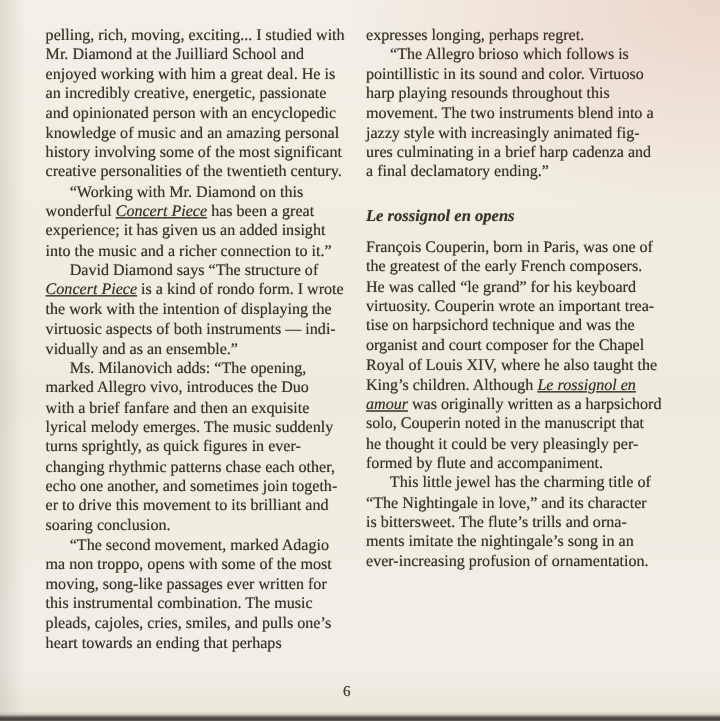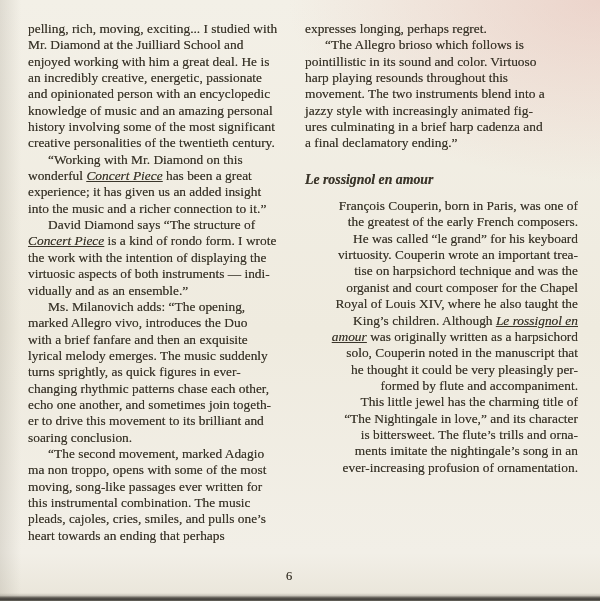--- a/index.html
+++ b/index.html
@@ -15,36 +15,36 @@
     font-family: "Liberation Serif", "DejaVu Serif", serif;
     color: #3a352a;
     text-shadow: 0 0 0.6px rgba(58,53,42,0.65);
   }
   .textlines {
     white-space: pre;
     font-size: 13.4px;
     line-height: 16.35px;
   }
   .textlines .it { font-style: italic; text-decoration: underline; }
-  .col-left  { position: absolute; left: 28px;  top: 21px; width: 272px; }
+  .col-left  { position: absolute; left: 38px;  top: 21px; width: 272px; }
   .col-right { position: absolute; left: 305px; top: 21px; width: 273px; }
   .work-heading {
     margin-top: 20px;
     font-size: 13.8px;
     line-height: 16.35px;
     font-weight: bold;
     font-style: italic;
     white-space: pre;
   }
   .byline {
     font-size: 13.6px;
     line-height: 16.35px;
     white-space: pre;
   }
-  .body-lines { margin-top: 10px; text-align: right; }
+  .body-lines { margin-top: 10px; }
   .page-number {
     position: absolute;
     top: 569px;
     left: 0;
     width: 578px;
     text-align: center;
     font-size: 12.5px;
   }
   .bottom-edge {
     position: absolute;
@@ -62,21 +62,21 @@
 </style>
 </head>
 <body>
 
 <div class="page">
 
   <div class="textlines col-left"><div><span>pelling, rich, moving, exciting... I studied with</span></div><div><span>Mr. Diamond at the Juilliard School and</span></div><div><span>enjoyed working with him a great deal. He is</span></div><div><span>an incredibly creative, energetic, passionate</span></div><div><span>and opinionated person with an encyclopedic</span></div><div><span>knowledge of music and an amazing personal</span></div><div><span>history involving some of the most significant</span></div><div><span>creative personalities of the twentieth century.</span></div><div><span>      “Working with Mr. Diamond on this</span></div><div><span>wonderful </span><span class="it">Concert Piece</span><span> has been a great</span></div><div><span>experience; it has given us an added insight</span></div><div><span>into the music and a richer connection to it.”</span></div><div><span>      David Diamond says “The structure of</span></div><div><span class="it">Concert Piece</span><span> is a kind of rondo form. I wrote</span></div><div><span>the work with the intention of displaying the</span></div><div><span>virtuosic aspects of both instruments — indi-</span></div><div><span>vidually and as an ensemble.”</span></div><div><span>      Ms. Milanovich adds: “The opening,</span></div><div><span>marked Allegro vivo, introduces the Duo</span></div><div><span>with a brief fanfare and then an exquisite</span></div><div><span>lyrical melody emerges. The music suddenly</span></div><div><span>turns sprightly, as quick figures in ever-</span></div><div><span>changing rhythmic patterns chase each other,</span></div><div><span>echo one another, and sometimes join togeth-</span></div><div><span>er to drive this movement to its brilliant and</span></div><div><span>soaring conclusion.</span></div><div><span>      “The second movement, marked Adagio</span></div><div><span>ma non troppo, opens with some of the most</span></div><div><span>moving, song-like passages ever written for</span></div><div><span>this instrumental combination. The music</span></div><div><span>pleads, cajoles, cries, smiles, and pulls one’s</span></div><div><span>heart towards an ending that perhaps</span></div></div>
 
   <div class="col-right">
     <div class="textlines"><div><span>expresses longing, perhaps regret.</span></div><div><span>      “The Allegro brioso which follows is</span></div><div><span>pointillistic in its sound and color. Virtuoso</span></div><div><span>harp playing resounds throughout this</span></div><div><span>movement. The two instruments blend into a</span></div><div><span>jazzy style with increasingly animated fig-</span></div><div><span>ures culminating in a brief harp cadenza and</span></div><div><span>a final declamatory ending.”</span></div></div>
-    <div class="work-heading">Le rossignol en amour</div>
+    <div class="work-heading">Le rossignol en opens</div>
     <div class="textlines body-lines"><div><span>François Couperin, born in Paris, was one of</span></div><div><span>the greatest of the early French composers.</span></div><div><span>He was called “le grand” for his keyboard</span></div><div><span>virtuosity. Couperin wrote an important trea-</span></div><div><span>tise on harpsichord technique and was the</span></div><div><span>organist and court composer for the Chapel</span></div><div><span>Royal of Louis XIV, where he also taught the</span></div><div><span>King’s children. Although </span><span class="it">Le rossignol en</span></div><div><span class="it">amour</span><span> was originally written as a harpsichord</span></div><div><span>solo, Couperin noted in the manuscript that</span></div><div><span>he thought it could be very pleasingly per-</span></div><div><span>formed by flute and accompaniment.</span></div><div><span>      This little jewel has the charming title of</span></div><div><span>“The Nightingale in love,” and its character</span></div><div><span>is bittersweet. The flute’s trills and orna-</span></div><div><span>ments imitate the nightingale’s song in an</span></div><div><span>ever-increasing profusion of ornamentation.</span></div></div>
   </div>
 
   <div class="page-number">6</div>
 
   <div class="bottom-edge"></div>
 
 </div>
 
 </body></html>

